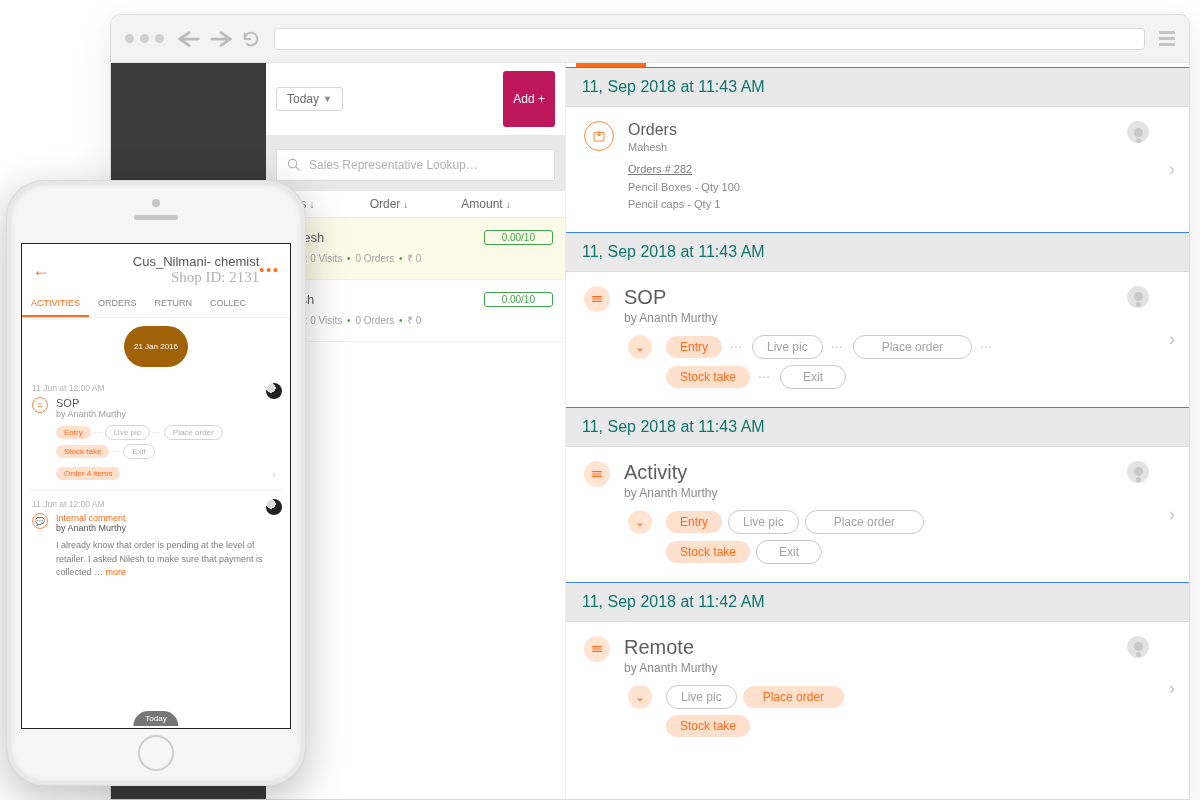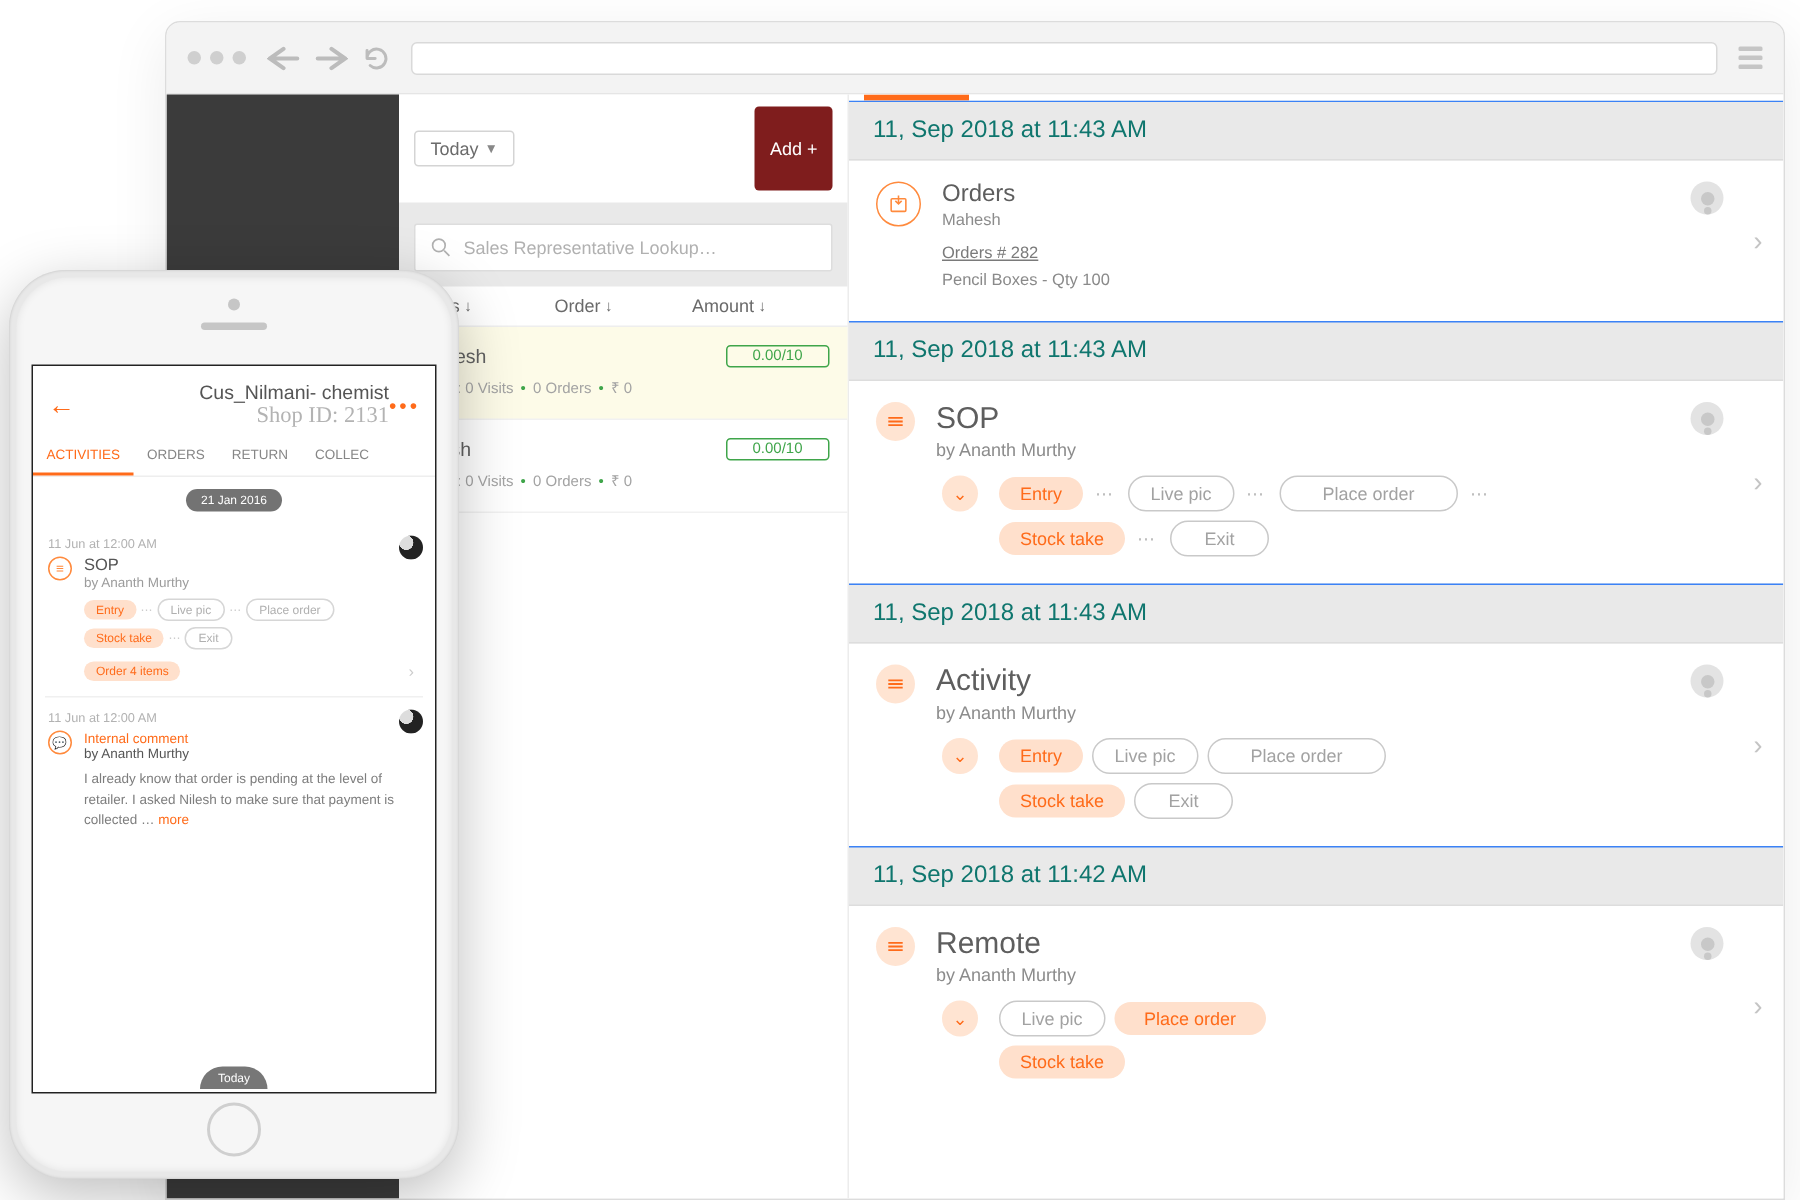--- a/index.html
+++ b/index.html
@@ -22,21 +22,21 @@
   .chrome-menu span { width:16px; height:3px; background:#c5c5c5; border-radius:1px; }
 
   .app { position:absolute; inset:48px 0 0 0; display:flex; }
   .app-left { width:155px; min-width:155px; background:#3b3b3b; position:relative; }
   .app-left::after { content:""; position:absolute; left:12px; bottom:20px; width:50px; height:14px; background:#2a2a2a; border-radius:2px; }
 
   .mid-col { width:300px; min-width:300px; border-right:1px solid #ececec; background:#fff; display:flex; flex-direction:column; }
   .mid-top { padding:8px 10px; display:flex; align-items:center; gap:8px; }
   .today-btn { border:1px solid #d4d4d4; border-radius:3px; padding:4px 10px; font-size:12px; color:#6b6b6b; display:flex; align-items:center; gap:4px; }
   .today-btn .caret { font-size:9px; color:#888; }
-  .add-btn { margin-left:auto; background:#7f1d1d; color:#fff; border-radius:3px; padding:21px 10px; font-size:12px; }
+  .add-btn { margin-left:auto; background:#be185d; color:#fff; border-radius:3px; padding:21px 10px; font-size:12px; }
   .search-wrap { background:#e9e9e9; padding:14px 10px 10px; }
   .search-box { background:#fff; border:1px solid #ddd; border-radius:2px; display:flex; align-items:center; padding:8px 10px; gap:8px; font-size:12px; color:#b1b1b1; }
   .search-box svg { flex-shrink:0; }
   .col-heads { display:flex; padding:6px 12px; font-size:12px; color:#6a6a6a; border-bottom:1px solid #eee; }
   .col-heads > div { flex:1; display:flex; align-items:center; gap:3px; }
   .rep-item { padding:12px 12px 14px; border-bottom:1px solid #f1f1f1; position:relative; }
   .rep-item.sel { background:#fdfbe8; }
   .rep-name { font-size:13px; color:#626262; margin-bottom:6px; }
   .rep-sub { font-size:10px; color:#a3a3a3; }
   .rep-sub .dotc { color:#3fa54a; margin:0 2px; }
@@ -79,21 +79,21 @@
 
   .p-head { padding:10px 10px 4px; display:flex; align-items:center; position:relative; }
   .p-back { color:#ff6b1a; font-size:18px; }
   .p-title-wrap { flex:1; text-align:right; }
   .p-title { font-size:13px; color:#555; }
   .p-sub { font-size:15px; color:#b3b3b3;font-family:Liberation Serif, serif; }
   .p-more { color:#ff6b1a; letter-spacing:2px; font-size:14px; }
   .p-tabs { display:flex; gap:0; border-bottom:1px solid #eee; font-size:9px; color:#868686; }
   .p-tab { padding:8px 9px 7px; white-space:nowrap; }
   .p-tab.active { color:#ff6b1a; border-bottom:2px solid #ff6b1a; font-weight:400; }
-  .date-chip { align-self:center; margin:8px auto; background:#737373; color:#fff; font-size:8px; padding:3px 10px; border-radius:999px; }
+  .date-chip { align-self:center; margin:8px auto; background:#a16207; color:#fff; font-size:8px; padding:16px 10px; border-radius:999px; }
   .p-body { overflow:hidden; padding:0 8px 8px; }
   .p-card { border-bottom:1px solid #f0f0f0; padding:8px 2px 10px; position:relative; }
   .p-ts-line { font-size:8.5px; color:#b2b2b2; margin-bottom:4px; }
   .p-row { display:flex; gap:8px; align-items:flex-start; }
   .p-ico { width:16px; height:16px; border-radius:50%; flex-shrink:0; display:flex; align-items:center; justify-content:center; font-size:9px; }
   .p-ico.orange-solid { background:#ff6b1a; color:#fff; }
   .p-ico.orange-out { border:1.5px solid #ff8a3d; color:#ff8a3d; }
   .p-ico.chat { border:1.5px solid #ff8a3d; color:#ff8a3d; font-size:8px; }
   .p-t { font-size:11px; color:#555; }
   .p-by { font-size:9px; color:#9c9c9c; }
@@ -215,20 +215,21 @@
                 </svg>
             </div>
             <div>
               <div class="card-title">Orders</div>
               <div class="card-by" style="font-size:11px">Mahesh</div>
             </div>
           </div>
           <div class="order-body">
             <div class="link">Orders # 282</div>
             <div>Pencil Boxes - Qty 100</div>
+            <div>Pencil caps - Qty 1</div>
           </div>
           <div class="avatar"></div>
           <div class="chev-right">›</div>
         </div>
 
         <div class="ts-bar">11, Sep 2018 at 11:43 AM</div>
         <div class="card">
           <div class="card-head">
             <div class="card-icon small">
               <svg width="12" height="12" viewBox="0 0 20 20">

